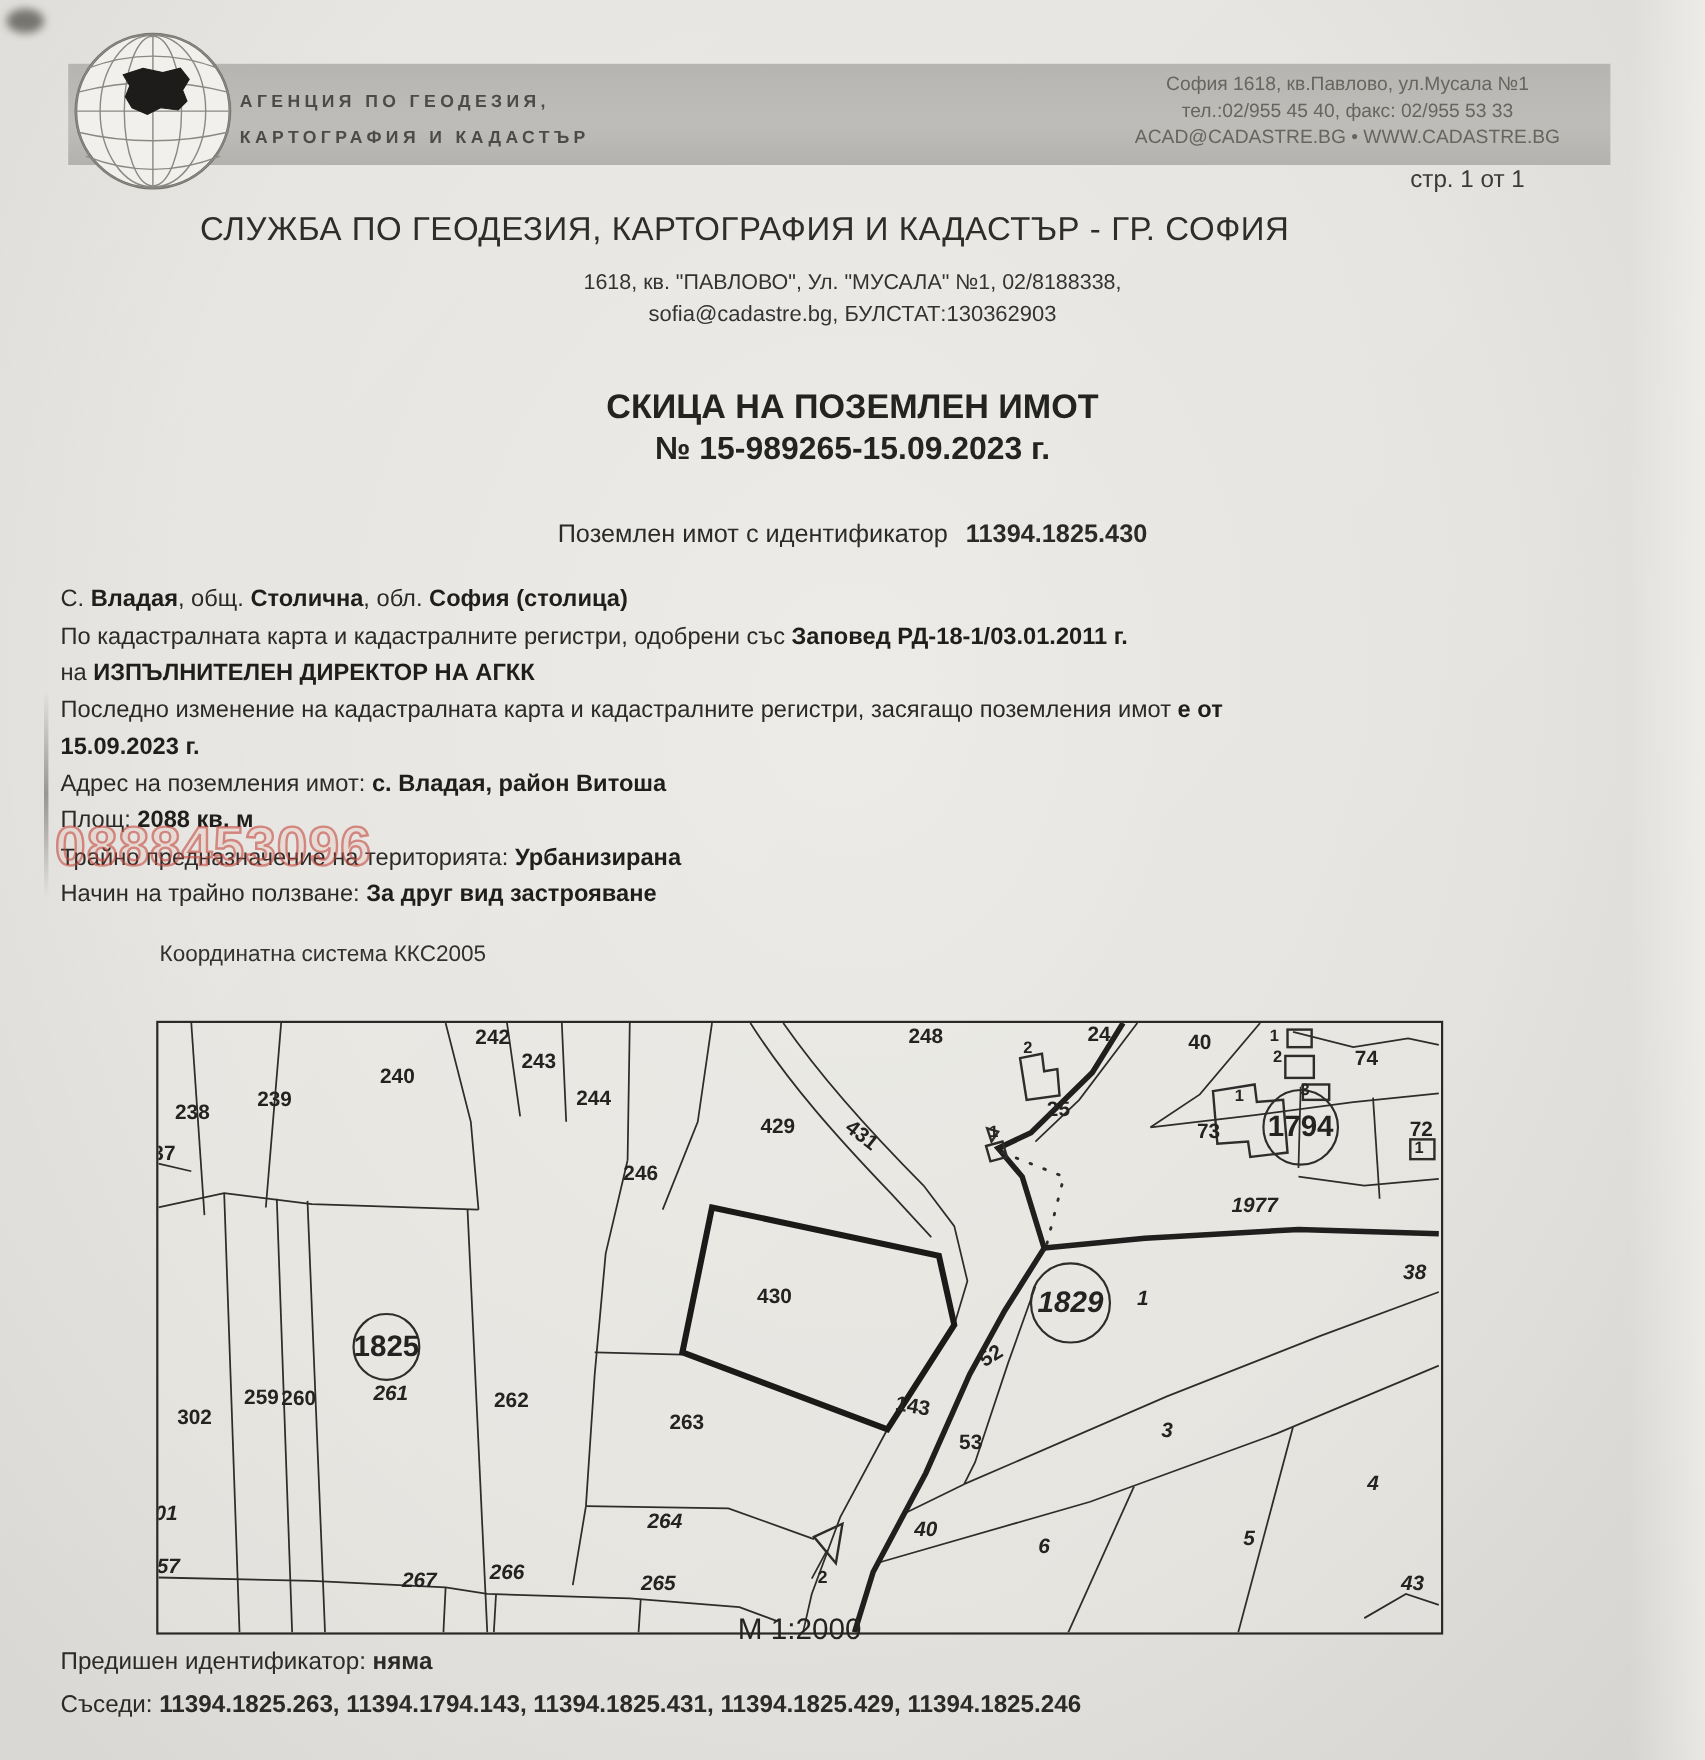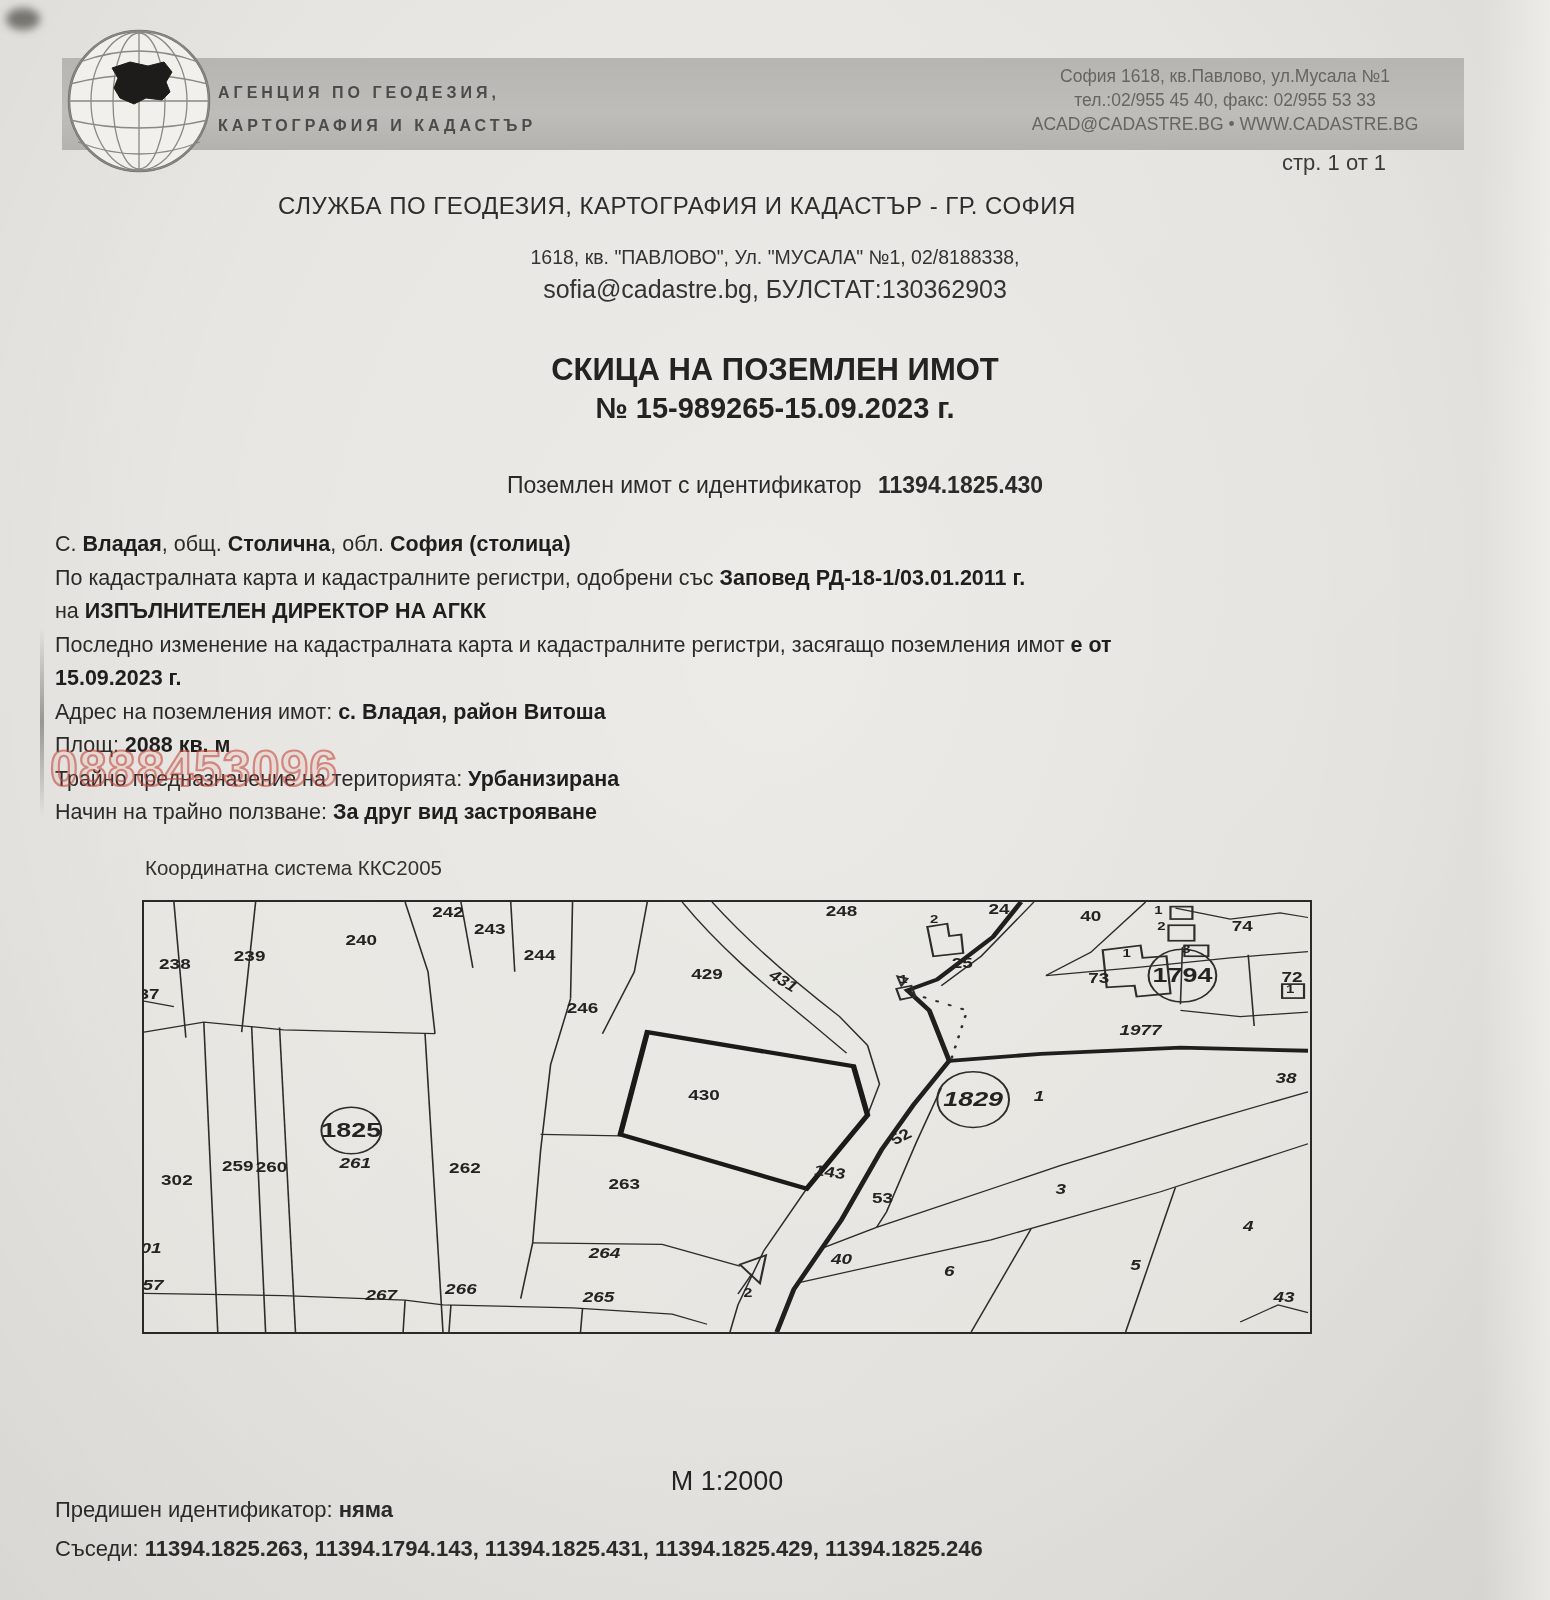--- a/index.html
+++ b/index.html
@@ -20,44 +20,44 @@
   .banner{position:absolute;left:62px;top:58px;width:1402px;height:92px;
     background:linear-gradient(180deg,#b7b5b2,#bfbdb9 60%,#b4b2af);}
   .logo{position:absolute;left:64px;top:24px;width:150px;height:154px;}
   .agency-name{position:absolute;left:218px;top:76px;font-size:16px;font-weight:bold;
     color:#4c4b49;letter-spacing:4px;line-height:33px;white-space:pre-line;}
   .hq-address{position:absolute;left:1015px;top:64px;width:420px;text-align:center;
     font-size:17.5px;color:#66655f;line-height:24px;}
   .page-indicator{position:absolute;left:1282px;top:150px;font-size:22px;color:#3a3a38;}
 
   .office-title{position:absolute;left:0;top:192px;width:1354px;text-align:center;
-    font-size:24px;font-weight:500;color:#2e2d2b;letter-spacing:.5px;}
+    font-size:30px;font-weight:500;color:#2e2d2b;letter-spacing:.5px;}
   .office-address{position:absolute;left:0;top:246px;width:1550px;text-align:center;
     font-size:19.5px;color:#333;}
   .office-contacts{position:absolute;left:0;top:275px;width:1550px;text-align:center;
-    font-size:25px;color:#333;}
+    font-size:20px;color:#333;}
 
   .doc-title{position:absolute;left:0;top:352px;width:1550px;text-align:center;
     font-size:31px;font-weight:bold;color:#232322;}
   .doc-number{position:absolute;left:0;top:392px;width:1550px;text-align:center;
     font-size:29px;font-weight:bold;color:#232322;}
   .parcel-id-line{position:absolute;left:0;top:472px;width:1550px;text-align:center;
     font-size:23px;color:#2a2a28;}
   .parcel-id-line b{padding-left:10px;}
 
   .body-text{position:absolute;left:55px;top:528px;width:1460px;
     font-size:21.5px;line-height:33.5px;color:#2b2a28;}
   .body-text b{color:#1f1e1c;}
 
   .watermark{position:absolute;left:50px;top:740px;font-size:50px;font-weight:bold;
     letter-spacing:1px;color:rgba(220,80,70,.08);
     -webkit-text-stroke:2.2px rgba(195,70,60,.65);opacity:.9;pointer-events:none;}
 
   .coord-system{position:absolute;left:145px;top:856px;font-size:20.5px;color:#33322f;}
-  .map-wrap{position:absolute;left:142px;top:900px;width:1170px;height:434px;
+  .map-wrap{position:absolute;left:142px;top:928px;width:1170px;height:558px;
     border:2.5px solid #2a2927;box-sizing:border-box;background:rgba(236,234,230,.35);}
   .map-wrap svg{display:block;width:100%;height:100%;}
   .map-scale{position:absolute;left:142px;top:1466px;width:1170px;text-align:center;
     font-size:27px;font-weight:normal;color:#232322;}
 
   .footer-text{position:absolute;left:55px;top:1490px;width:1470px;
     font-size:22px;line-height:39px;color:#2b2a28;}
 
   .parcel-line{fill:none;stroke:#2e2d2b;stroke-width:1.6;}
   .parcel-line-thick{fill:none;stroke:#201f1e;stroke-width:5;}

